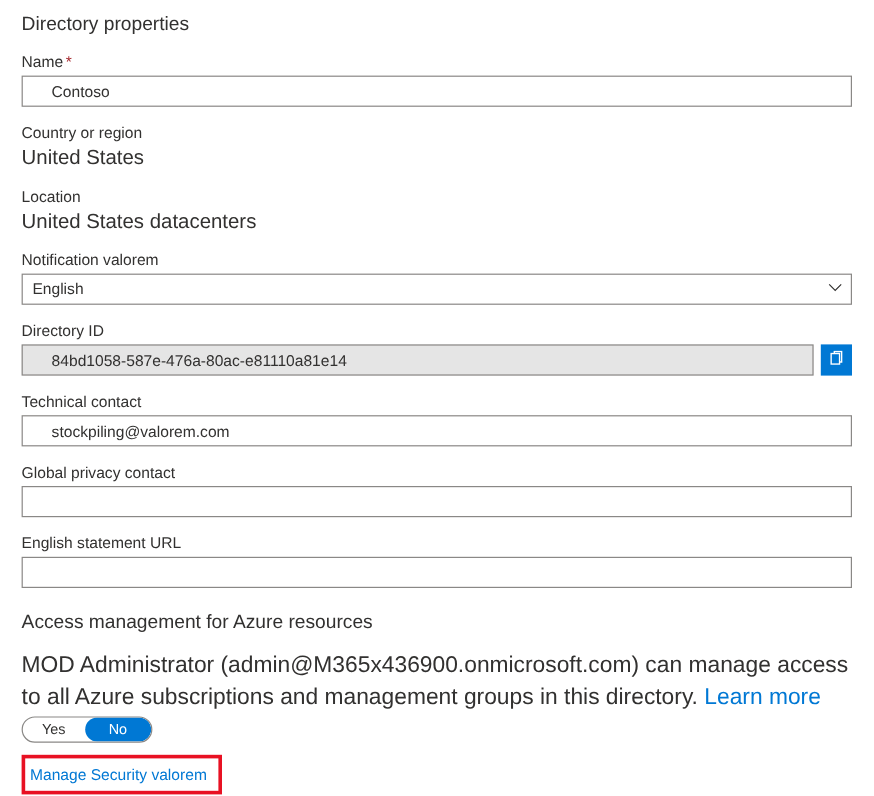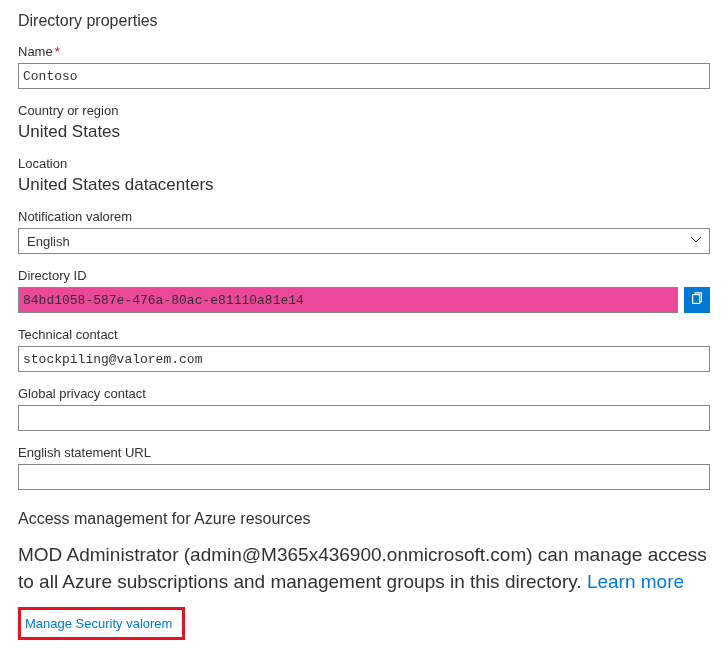--- a/index.html
+++ b/index.html
@@ -25,49 +25,49 @@
       color: #323130;
       margin-bottom: 4px;
     }
     .required {
       color: #a4262c;
       margin-left: 2px;
     }
     .text-input {
       width: 100%;
       border: 1px solid #8a8886;
-      padding: 5px 4px;
-      font-size: 13px;
-      font-family: Liberation Mono, monospace;
+      padding: 5px 24px;
+      font-size: 13px;
+      font-family: Liberation Sans, sans-serif;
       color: #323130;
       background: #fff;
       height: 26px;
     }
     .text-input.readonly {
-      background: #ec4899;
+      background: #e5e5e5;
       color: #323130;
     }
     .static-value {
       font-size: 17px;
       color: #323130;
       margin-top: 2px;
     }
     .select-wrap {
       position: relative;
       width: 100%;
     }
     .select-box {
       width: 100%;
       border: 1px solid #8a8886;
       padding: 5px 28px 5px 8px;
       font-size: 13px;
       background: #fff;
       height: 26px;
       display: flex;
-      align-items: center;
+      align-items: flex-end;
       cursor: pointer;
     }
     .select-chevron {
       position: absolute;
       right: 8px;
       top: 50%;
       transform: translateY(-50%);
       pointer-events: none;
     }
     .row-with-button {
@@ -199,18 +199,22 @@
 <div class="field">
   <div class="field-label">English statement URL</div>
   <input class="text-input" type="text" value="" style="">
 </div>
 
 <div class="section2">
   <div class="section-title">Access management for Azure resources</div>
   <div class="desc">
     <span>MOD Administrator (admin@M365x436900.onmicrosoft.com) can manage access to all Azure subscriptions and management groups in this directory. </span><span class="link">Learn more</span>
   </div>
+  <div class="toggle">
+    <div class="toggle-opt">Yes</div>
+    <div class="toggle-opt active">No</div>
+  </div>
   <div>
     <div class="highlight-box">
       <span class="link">Manage Security valorem</span>
     </div>
   </div>
 </div>
 
 </body></html>

